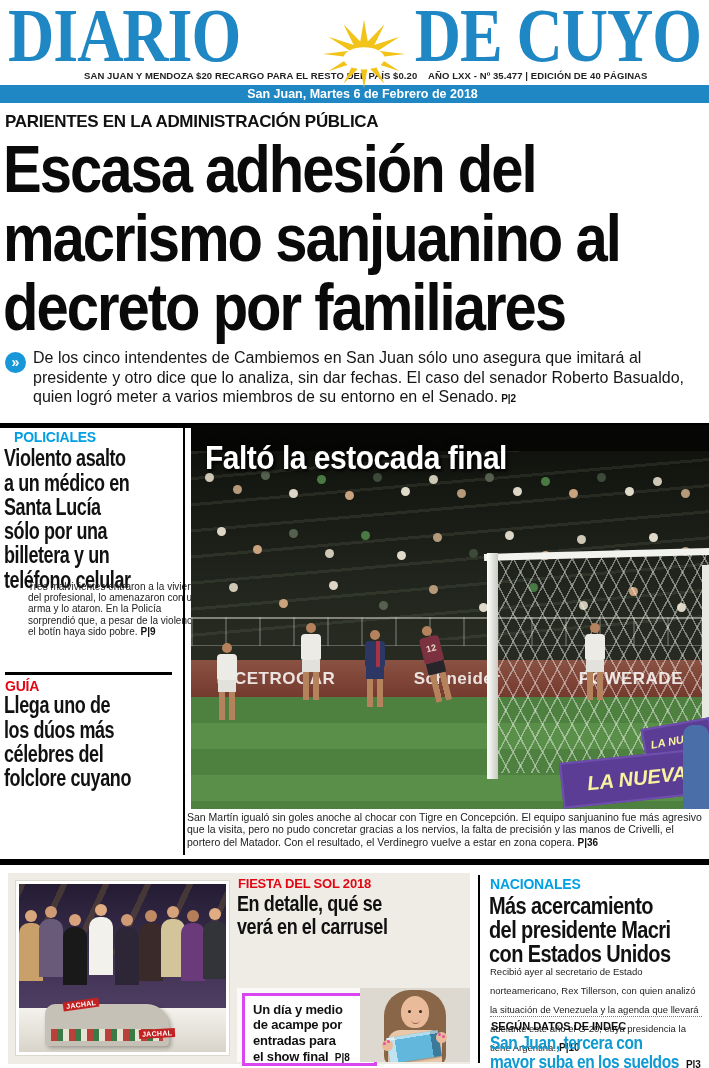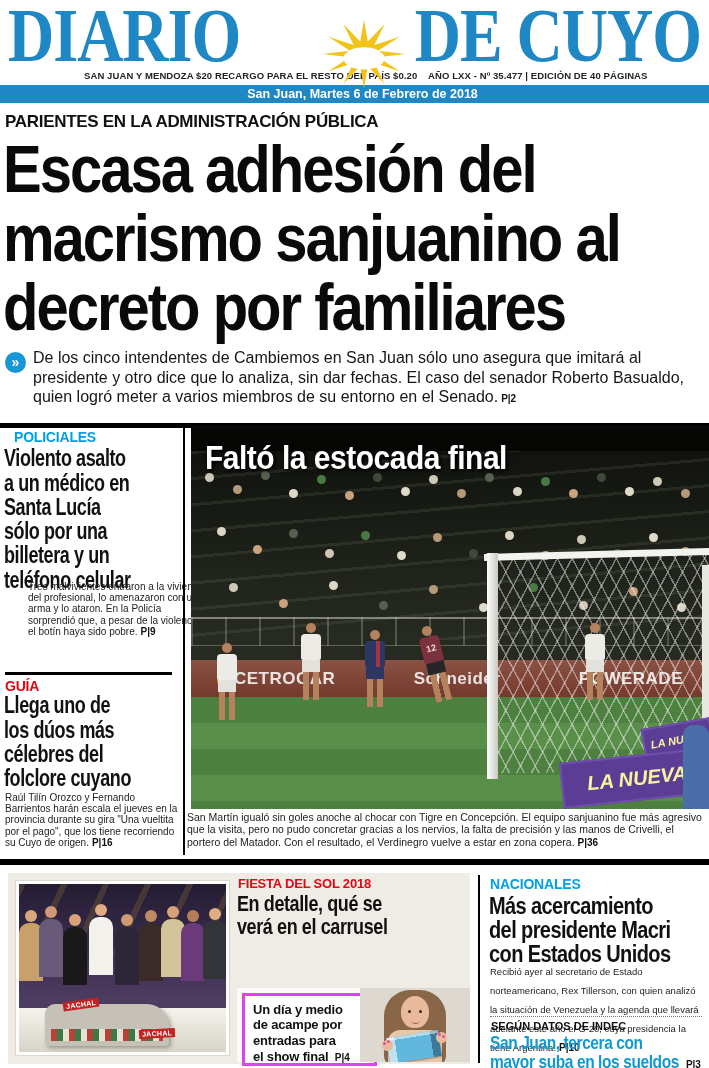--- a/index.html
+++ b/index.html
@@ -186,21 +186,20 @@
 billetera y un
 teléfono celular</div>
   <div class="smallbody" style="left:5px;top:581px;margin-left:23px;"><span>Tres malvivientes entraron a la vivienda del profesional, lo amenazaron con un arma y lo ataron. En la Policía sorprendió que, a pesar de la violencia, el botín haya sido pobre.</span><span class="pref">P|9</span></div>
   <div class="ldiv"></div>
 
   <div class="seclabel red" style="left:5px;top:678px;">GUÍA</div>
   <div class="h-sec" style="left:4px;top:694px;">Llega uno de
 los dúos más
 célebres del
 folclore cuyano</div>
-  <div class="smallbody" style="left:5px;top:792px;"><span>Raúl Tilín Orozco y Fernando Barrientos harán escala el jueves en la provincia durante su gira "Una vueltita por el pago", que los tiene recorriendo su Cuyo de origen.</span><span class="pref">P|16</span></div>
 
   <div class="vdiv1"></div>
 
   <div class="photo">
     <div class="bleachers"></div>
     <div class="roof"></div>
     <div class="crowd"></div>
     <div class="fence"></div>
     <div class="adband">
       <span><i class="cet-logo"></i><span>CETROGAR</span></span>
@@ -307,21 +306,21 @@
 
   <div class="seclabel red fiesta-label">FIESTA DEL SOL 2018</div>
   <div class="h-fiesta">En detalle, qué se
 verá en el carrusel</div>
 
   <div class="inset-strip">
     <div class="inset-box">
       <div class="h-inset"><span>Un día y medio
 de acampe por
 entradas para
-el show final</span> <span class="pref">P|4</span></div>
+el show final</span> <span class="pref">P|8</span></div>
     </div>
     <div class="woman">
       <div class="hair"></div>
       <div class="face">
         <span class="eye" style="left:7px;"></span>
         <span class="eye" style="right:7px;"></span>
         <span class="smile"></span>
       </div>
       <div class="shoulders"></div>
       <div class="ticket"></div>

